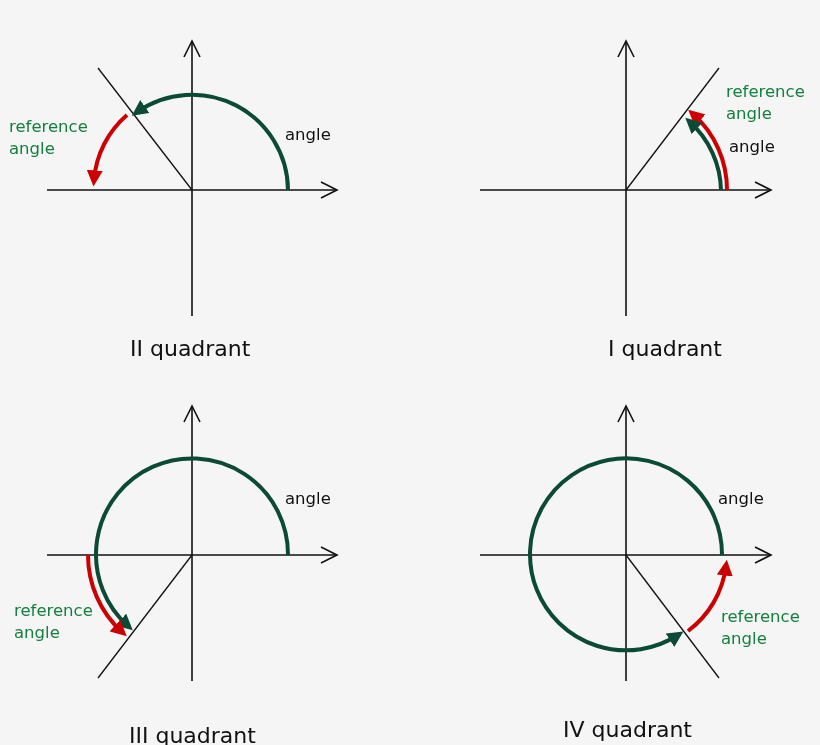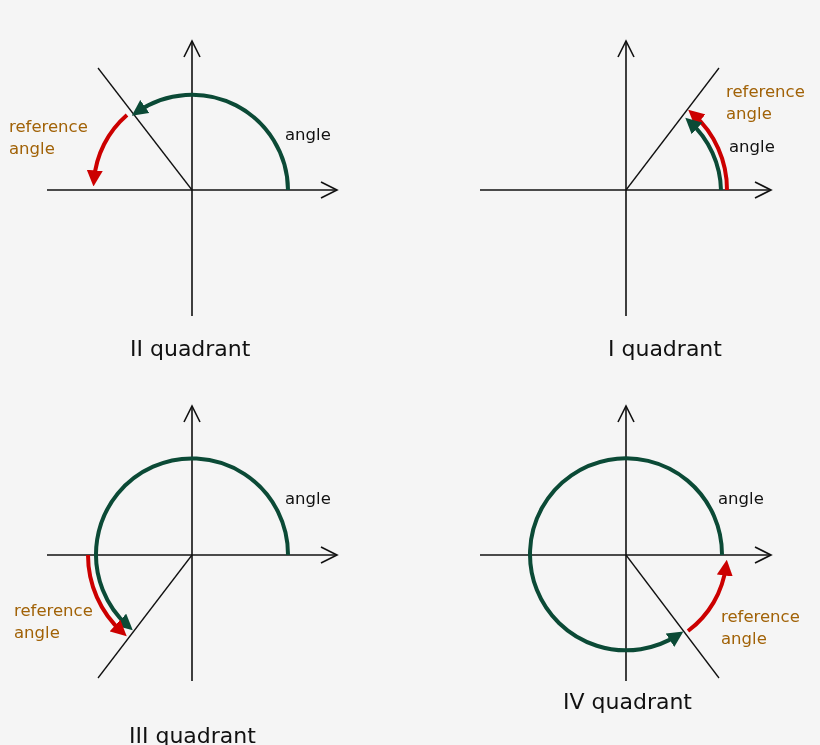--- a/index.html
+++ b/index.html
@@ -5,21 +5,21 @@
   html, body { margin: 0; padding: 0; background: #f5f5f5; }
   body { width: 820px; height: 745px; position: relative; overflow: hidden;
          font-family: "DejaVu Sans", sans-serif; }
   svg { position: absolute; left: 0; top: 0; }
   .axis { stroke: #111; stroke-width: 1.6; fill: none; }
   .terminal { stroke: #111; stroke-width: 1.3; fill: none; }
   .arc-angle { stroke: #0b4a36; stroke-width: 4; fill: none; }
   .arc-ref { stroke: #cc0000; stroke-width: 4; fill: none; }
   .label { position: absolute; font-size: 16.5px; line-height: 22px; white-space: nowrap; }
   .label-angle { color: #111; }
-  .label-ref { color: #a16207; }
+  .label-ref { color: #15803d; }
   .title { position: absolute; font-size: 22px; color: #111; white-space: nowrap; }
 </style>
 </head>
 <body>
 
 <svg width="820" height="745" viewBox="0 0 820 745">
   <defs>
     <marker id="arrow-green" viewBox="0 0 10 10" refX="6" refY="5" markerWidth="4" markerHeight="4" orient="auto">
       <path d="M0,0 L10,5 L0,10 z" fill="#0b4a36"></path>
     </marker>
@@ -104,13 +104,13 @@
   <div>angle</div>
 </div>
 <div class="label label-angle" style="left:285px; top:488px;">angle</div>
 <div class="title" style="left:129px; top:723px;">III quadrant</div>
 
 <div class="label label-ref" style="left:721px; top:606px;">
   <div>reference</div>
   <div>angle</div>
 </div>
 <div class="label label-angle" style="left:718px; top:488px;">angle</div>
-<div class="title" style="left:563px; top:689px;">IV quadrant</div>
+<div class="title" style="left:563px; top:717px;">IV quadrant</div>
 
 </body></html>

